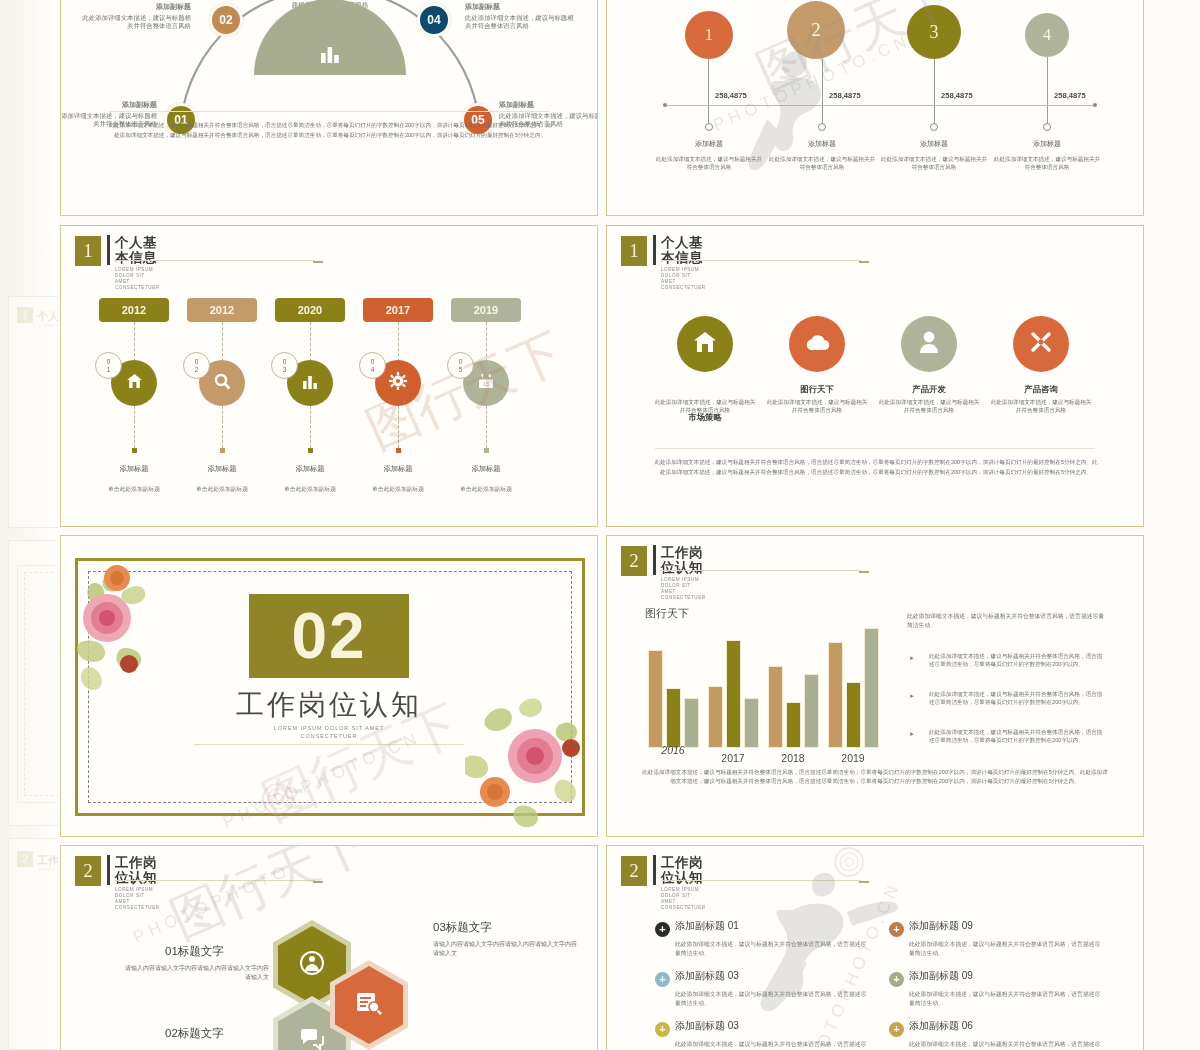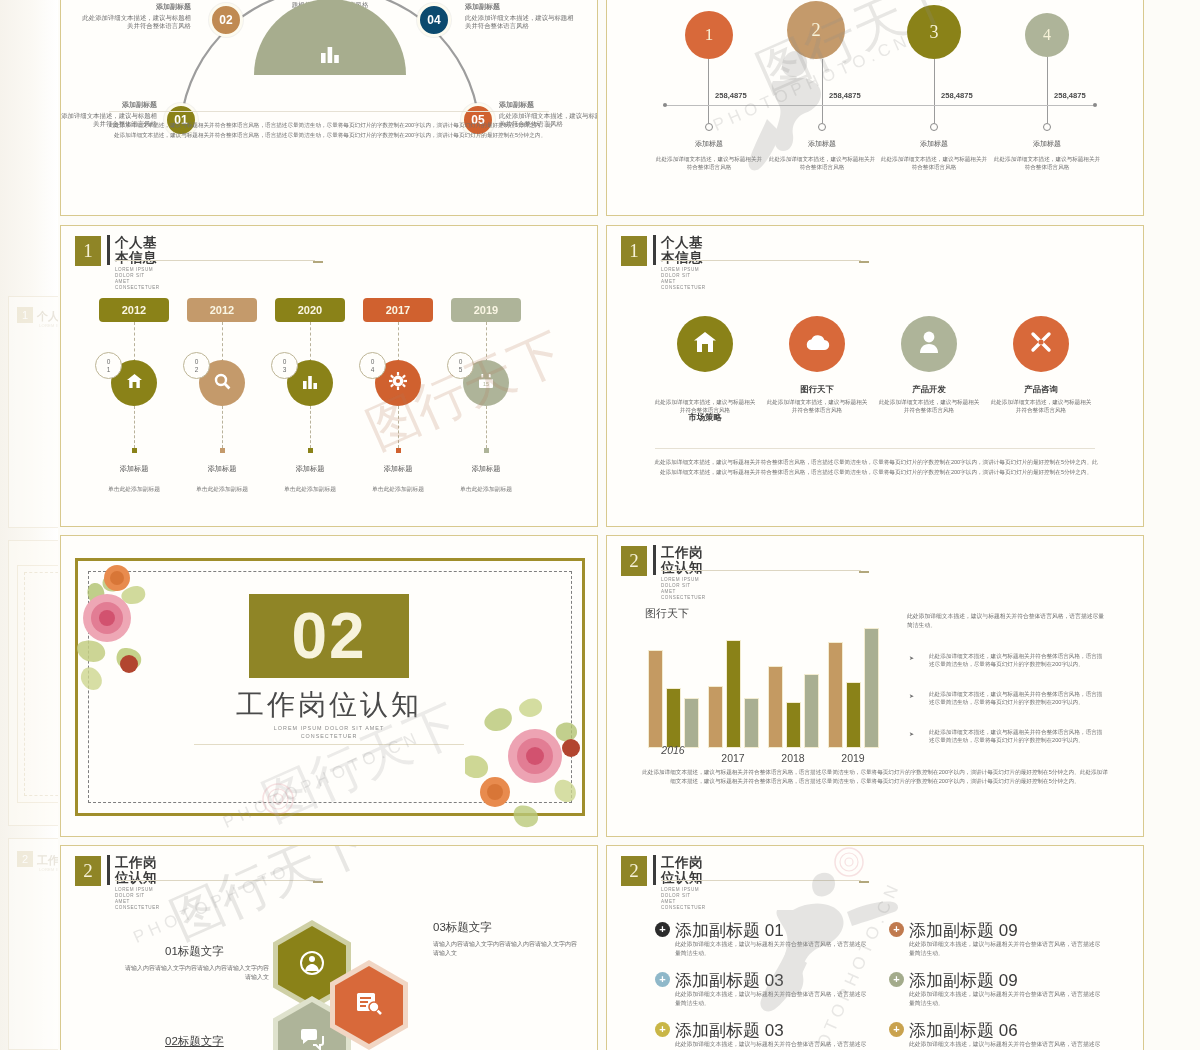--- a/index.html
+++ b/index.html
@@ -200,21 +200,21 @@
   }
   .hx-ttl { position: absolute; font-size: 11.5px; color: #3f3f3f; white-space: nowrap;}
   .hx-txt { position: absolute; width: 146px; font-size: 6px; line-height: 9px; color: #6f6f6f;}
 
   
   .bl-ico {
     position: absolute; width: 15px; height: 15px; border-radius: 50%;
     display:flex;align-items:center;justify-content:center;
     color:#fff; font-size: 11px; line-height: 1; font-weight: bold;
   }
-  .bl-ttl { position: absolute; font-size: 17px; color: #3c3c3c; white-space: nowrap;}
+  .bl-ttl { position: absolute; font-size: 10px; color: #3c3c3c; white-space: nowrap;}
   .bl-txt { position: absolute; width: 192px; font-size: 5.8px; line-height: 8.6px; color: #6f6f6f;}
 
   
   .wm { position: absolute; color: rgba(140,140,140,.20); pointer-events: none; }
   .wm-ch { font-size: 52px; font-family: "Liberation Serif", serif; }
   .wm-txt { font-size: 17px; letter-spacing: 5px; color: rgba(150,150,150,.22); }
   .wm-fig { position:absolute; pointer-events:none; opacity:.22; }
   .wm-stamp { position:absolute; pointer-events:none; opacity:.30; }
 </style>
 </head>
@@ -680,21 +680,21 @@
                 <line x1="5" y1="15" x2="11" y2="15"></line>
               </g>
               <circle cx="19" cy="16" r="5" fill="#fff" stroke="#d8693a" stroke-width="1.6"></circle>
               <line x1="22.6" y1="19.6" x2="26" y2="23" stroke="#fff" stroke-width="2.6"></line>
             </svg>
         </span>
       </div>
 
       <div class="hx-ttl" style="left:104px;top:98px;">01标题文字</div>
       <div class="hx-txt" style="left:62px;top:118px;text-align:right;">请输入内容请输入文字内容请输入内容请输入文字内容请输入文</div>
-      <div class="hx-ttl" style="left:104px;top:188px;text-decoration:underline;">02标题文字</div>
+      <div class="hx-ttl" style="left:104px;top:180px;">02标题文字</div>
 
       <div class="hx-ttl" style="left:372px;top:74px;">03标题文字</div>
       <div class="hx-txt" style="left:372px;top:94px;">请输入内容请输入文字内容请输入内容请输入文字内容请输入文</div>
 
       <div class="wm wm-ch" style="left:104px;top:0px;transform:rotate(-24deg);">图行天下</div>
       <div class="wm wm-txt" style="left:66px;top:48px;transform:rotate(-24deg);">PHOTOPHOTO</div>
     </div>
 
     <div class="slide s-zr">
       <div class="hdr">

